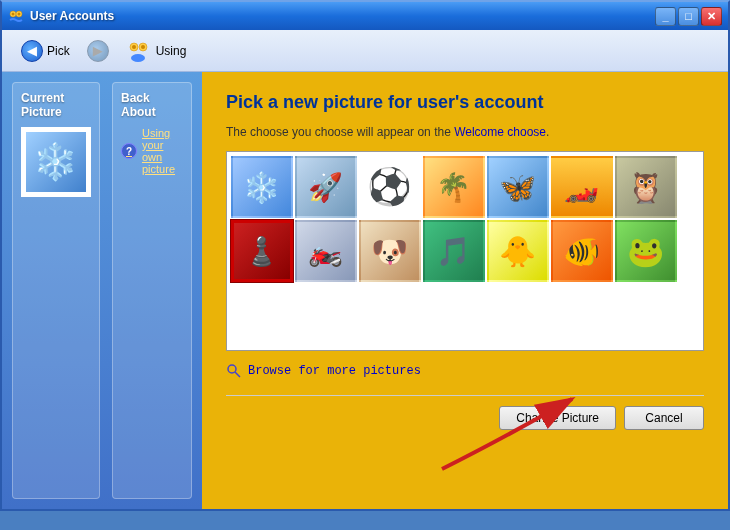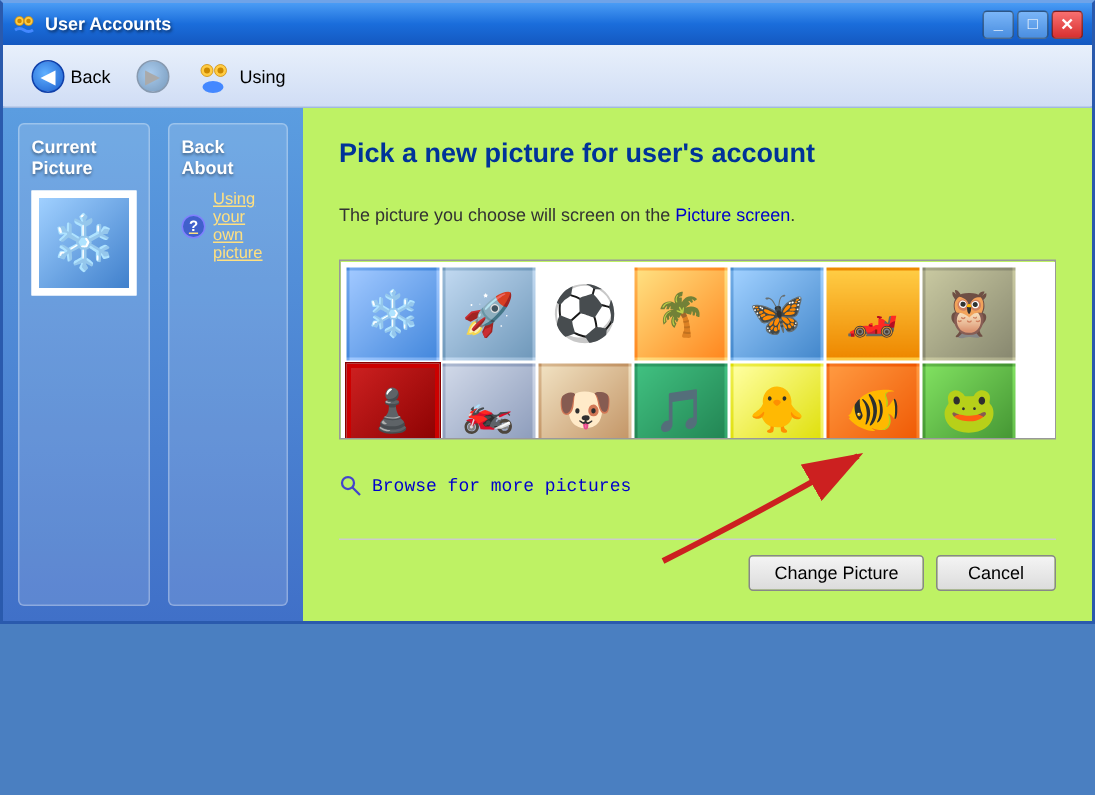--- a/index.html
+++ b/index.html
@@ -8,21 +8,21 @@
       height: 530px;
       font-family: 'Segoe UI', Tahoma, sans-serif;
       font-size: 12px;
       overflow: hidden;
       background: #4a7fc1;
     }
 
     
     .window {
       width: 730px;
-      height: 416px;
+      height: 511px;
       border: 2px solid #2a5aad;
       border-top: 2px solid #6fa3e8;
       background: #dce6f5;
       display: flex;
       flex-direction: column;
       box-shadow: inset 0 0 0 1px #7ab2f4;
     }
 
     .title-bar {
       background: linear-gradient(to bottom, #4a9cf5 0%, #1a6ddb 50%, #1458c0 100%);
@@ -214,25 +214,25 @@
       justify-content: center;
       color: white;
       font-size: 10px;
       font-weight: bold;
       flex-shrink: 0;
     }
 
     
     .main-panel {
       flex: 1;
-      background: #bef264;
+      background: #eab308;
       padding: 20px 24px;
       display: flex;
       flex-direction: column;
-      gap: 23px;
+      gap: 12px;
       overflow: hidden;
     }
 
     .page-title {
       font-size: 18px;
       font-weight: bold;
       color: #003399;
     }
 
     .subtitle {
@@ -364,21 +364,21 @@
     <div class="title-bar-buttons">
       <div class="tb-btn minimize">_</div>
       <div class="tb-btn maximize">□</div>
       <div class="tb-btn close">✕</div>
     </div>
   </div>
 
   <div class="toolbar">
     <div class="nav-btn">
       <div class="nav-arrow-back">◀</div>
-      <span>Back</span>
+      <span>Pick</span>
     </div>
     <div class="nav-arrow-fwd" style="cursor:pointer;">▶</div>
     <div class="home-btn">
       <svg class="home-icon" viewBox="0 0 24 24">
         <circle cx="7" cy="8" r="4" fill="#ffcc44" stroke="#cc8800" stroke-width="0.5"></circle>
         <circle cx="16" cy="8" r="4" fill="#ffcc44" stroke="#cc8800" stroke-width="0.5"></circle>
         <ellipse cx="11" cy="19" rx="7" ry="4" fill="#4488ff"></ellipse>
         <circle cx="7" cy="8" r="2" fill="#cc8800"></circle>
         <circle cx="16" cy="8" r="2" fill="#cc8800"></circle>
       </svg>
@@ -402,22 +402,22 @@
           <div class="sidebar-link-icon">?</div>
           <span>Using your own picture</span>
         </div>
       </div>
     </div>
 
     <div class="main-panel main-wrapper">
       <div class="page-title">Pick a new picture for user's account</div>
 
       <div class="subtitle">
-        <span>The picture you choose will screen on the</span>
-        <a>Picture screen</a>.
+        <span>The choose you choose will appear on the</span>
+        <a>Welcome choose</a>.
       </div>
 
       <div class="picture-grid-container">
         <div class="picture-grid" id="picture-grid">
 
         <div class="pic-item pic-snowflake" title="Snowflake">❄️</div>
             <div class="pic-item pic-astronaut" title="Astronaut">🚀</div>
             <div class="pic-item pic-soccer" title="Soccer ball">⚽</div>
             <div class="pic-item pic-beach" title="Beach">🌴</div>
             <div class="pic-item pic-butterfly" title="Butterfly">🦋</div>

